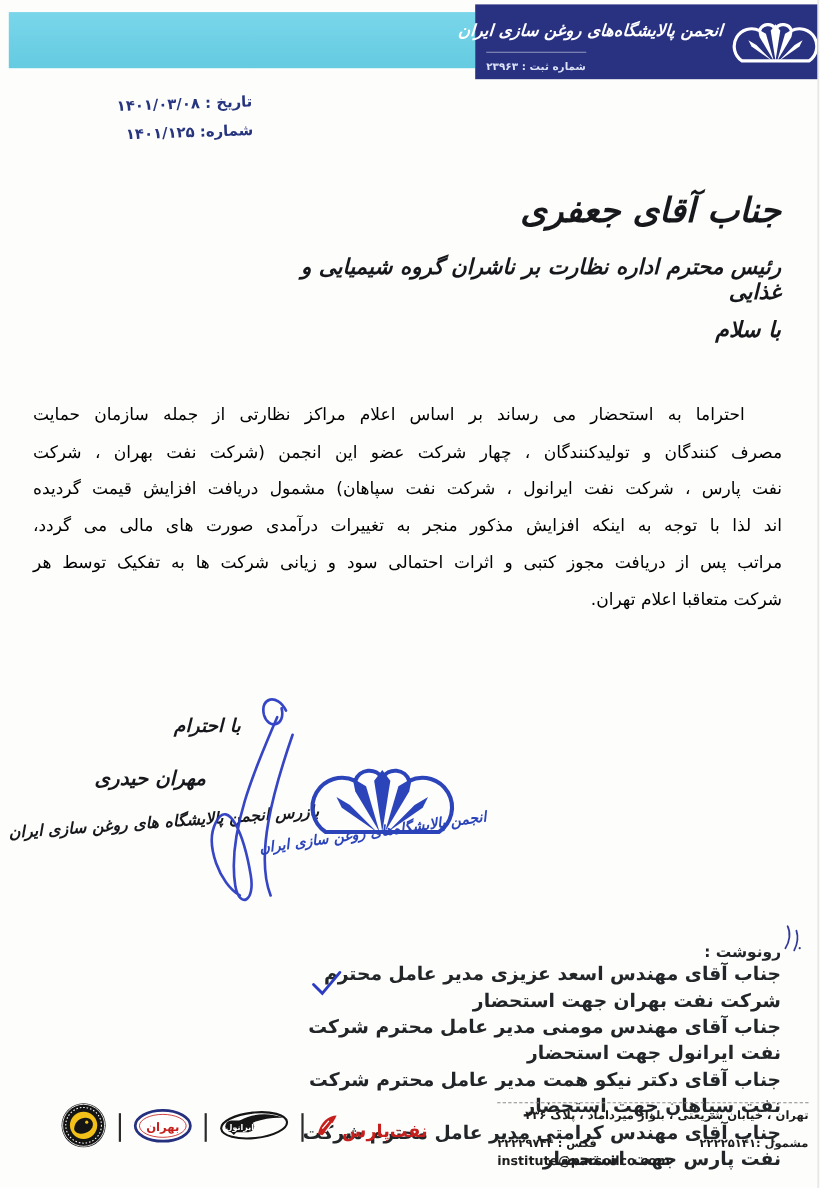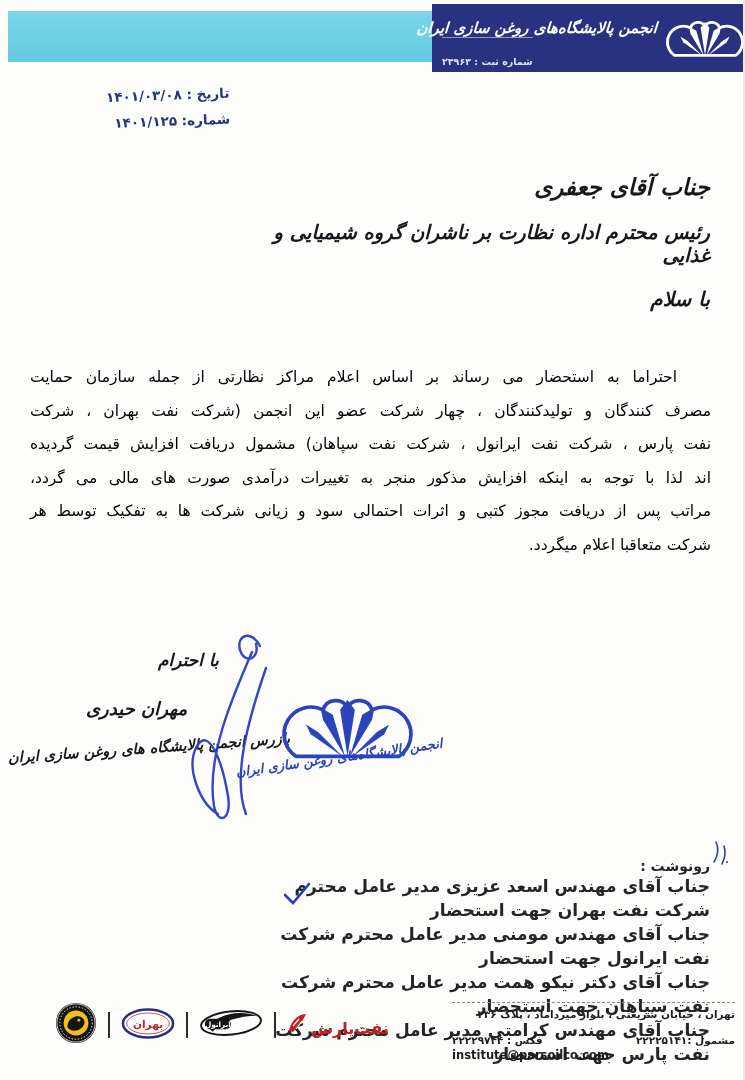--- a/index.html
+++ b/index.html
@@ -8,32 +8,32 @@
         border-right:2px solid #e8e8e6;box-sizing:border-box;}
 
   
   .banner-cyan{position:absolute;left:8px;top:11px;width:424px;height:51px;
 ateral:none;background:linear-gradient(180deg,#7ad6ea,#64cbe1);}
   .banner-navy{position:absolute;left:432px;top:4px;width:313px;height:68px;background:#293181;}
   .banner-title{position:absolute;left:4px;right:88px;top:15px;color:#ffffff;
         font-size:15px;font-weight:bold;font-style:italic;text-align:center;
         direction:rtl;white-space:nowrap;transform:skewX(-4deg);}
   .banner-reg{position:absolute;left:10px;bottom:5px;color:#dde3f6;font-size:9.5px;
-        font-weight:bold;direction:rtl;border-top:1px solid rgba(255,255,255,.5);padding-top:18px;}
+        font-weight:bold;direction:rtl;border-top:1px solid rgba(255,255,255,.5);padding-top:8px;}
   .banner-logo{position:absolute;right:-10px;top:5px;}
 
   
   .meta{position:absolute;left:38px;top:88px;width:192px;direction:rtl;text-align:right;
         color:#27357f;font-weight:bold;font-size:13.5px;transform:rotate(-2deg);}
   .meta-row{margin-bottom:10px;}
 
   
   .recipient{position:absolute;right:33px;top:174px;width:470px;direction:rtl;text-align:right;
         color:#16181c;font-style:italic;font-weight:bold;}
-  .recipient-line1{font-size:23px;margin-bottom:21px;}
+  .recipient-line1{font-size:31px;margin-bottom:21px;}
   .recipient-line2{font-size:19.5px;}
   .salutation{position:absolute;right:33px;top:287px;font-size:20px;font-style:italic;
         font-weight:bold;color:#16181c;direction:rtl;}
 
   
   .body-block{position:absolute;left:30px;right:32px;top:361px;direction:rtl;
         color:#000000;font-size:15.5px;font-weight:500;}
   .body-line{height:33.5px;line-height:33.5px;text-align:justify;text-align-last:justify;}
   .body-line.indent{padding-right:34px;}
   .body-line.last{text-align:right;text-align-last:right;}
@@ -103,21 +103,21 @@
     <div class="recipient-line2">رئیس محترم اداره نظارت بر ناشران گروه شیمیایی و غذایی</div>
   </div>
   <div class="salutation">با سلام</div>
 
   <div class="body-block">
     <div class="body-line indent">احتراما به استحضار می رساند بر اساس اعلام مراکز نظارتی از جمله سازمان حمایت</div>
     <div class="body-line">مصرف کنندگان و تولیدکنندگان ، چهار شرکت عضو این انجمن (شرکت نفت بهران ، شرکت</div>
     <div class="body-line">نفت پارس ، شرکت نفت ایرانول ، شرکت نفت سپاهان) مشمول دریافت افزایش قیمت گردیده</div>
     <div class="body-line">اند لذا با توجه به اینکه افزایش مذکور منجر به تغییرات درآمدی صورت های مالی می گردد،</div>
     <div class="body-line">مراتب پس از دریافت مجوز کتبی و اثرات احتمالی سود و زیانی شرکت ها به تفکیک توسط هر</div>
-    <div class="body-line last">شرکت متعاقبا اعلام میگردد.</div>
+    <div class="body-line last">شرکت متعاقبا اعلام تهران.</div>
   </div>
 
   <div class="sig-closing">با احترام</div>
   <div class="sig-name">مهران حیدری</div>
   <div class="sig-title">بازرس انجمن پالایشگاه های روغن سازی ایران</div>
 
   <div class="sig-scribble">
     <svg width="165" height="200" viewBox="0 0 165 200">
       <g fill="none" stroke="#2b3cc2" stroke-width="2.4" stroke-linecap="round" opacity="0.95">
         <path d="M112,18 C104,2 88,6 92,22 C96,36 112,32 108,16"></path>

